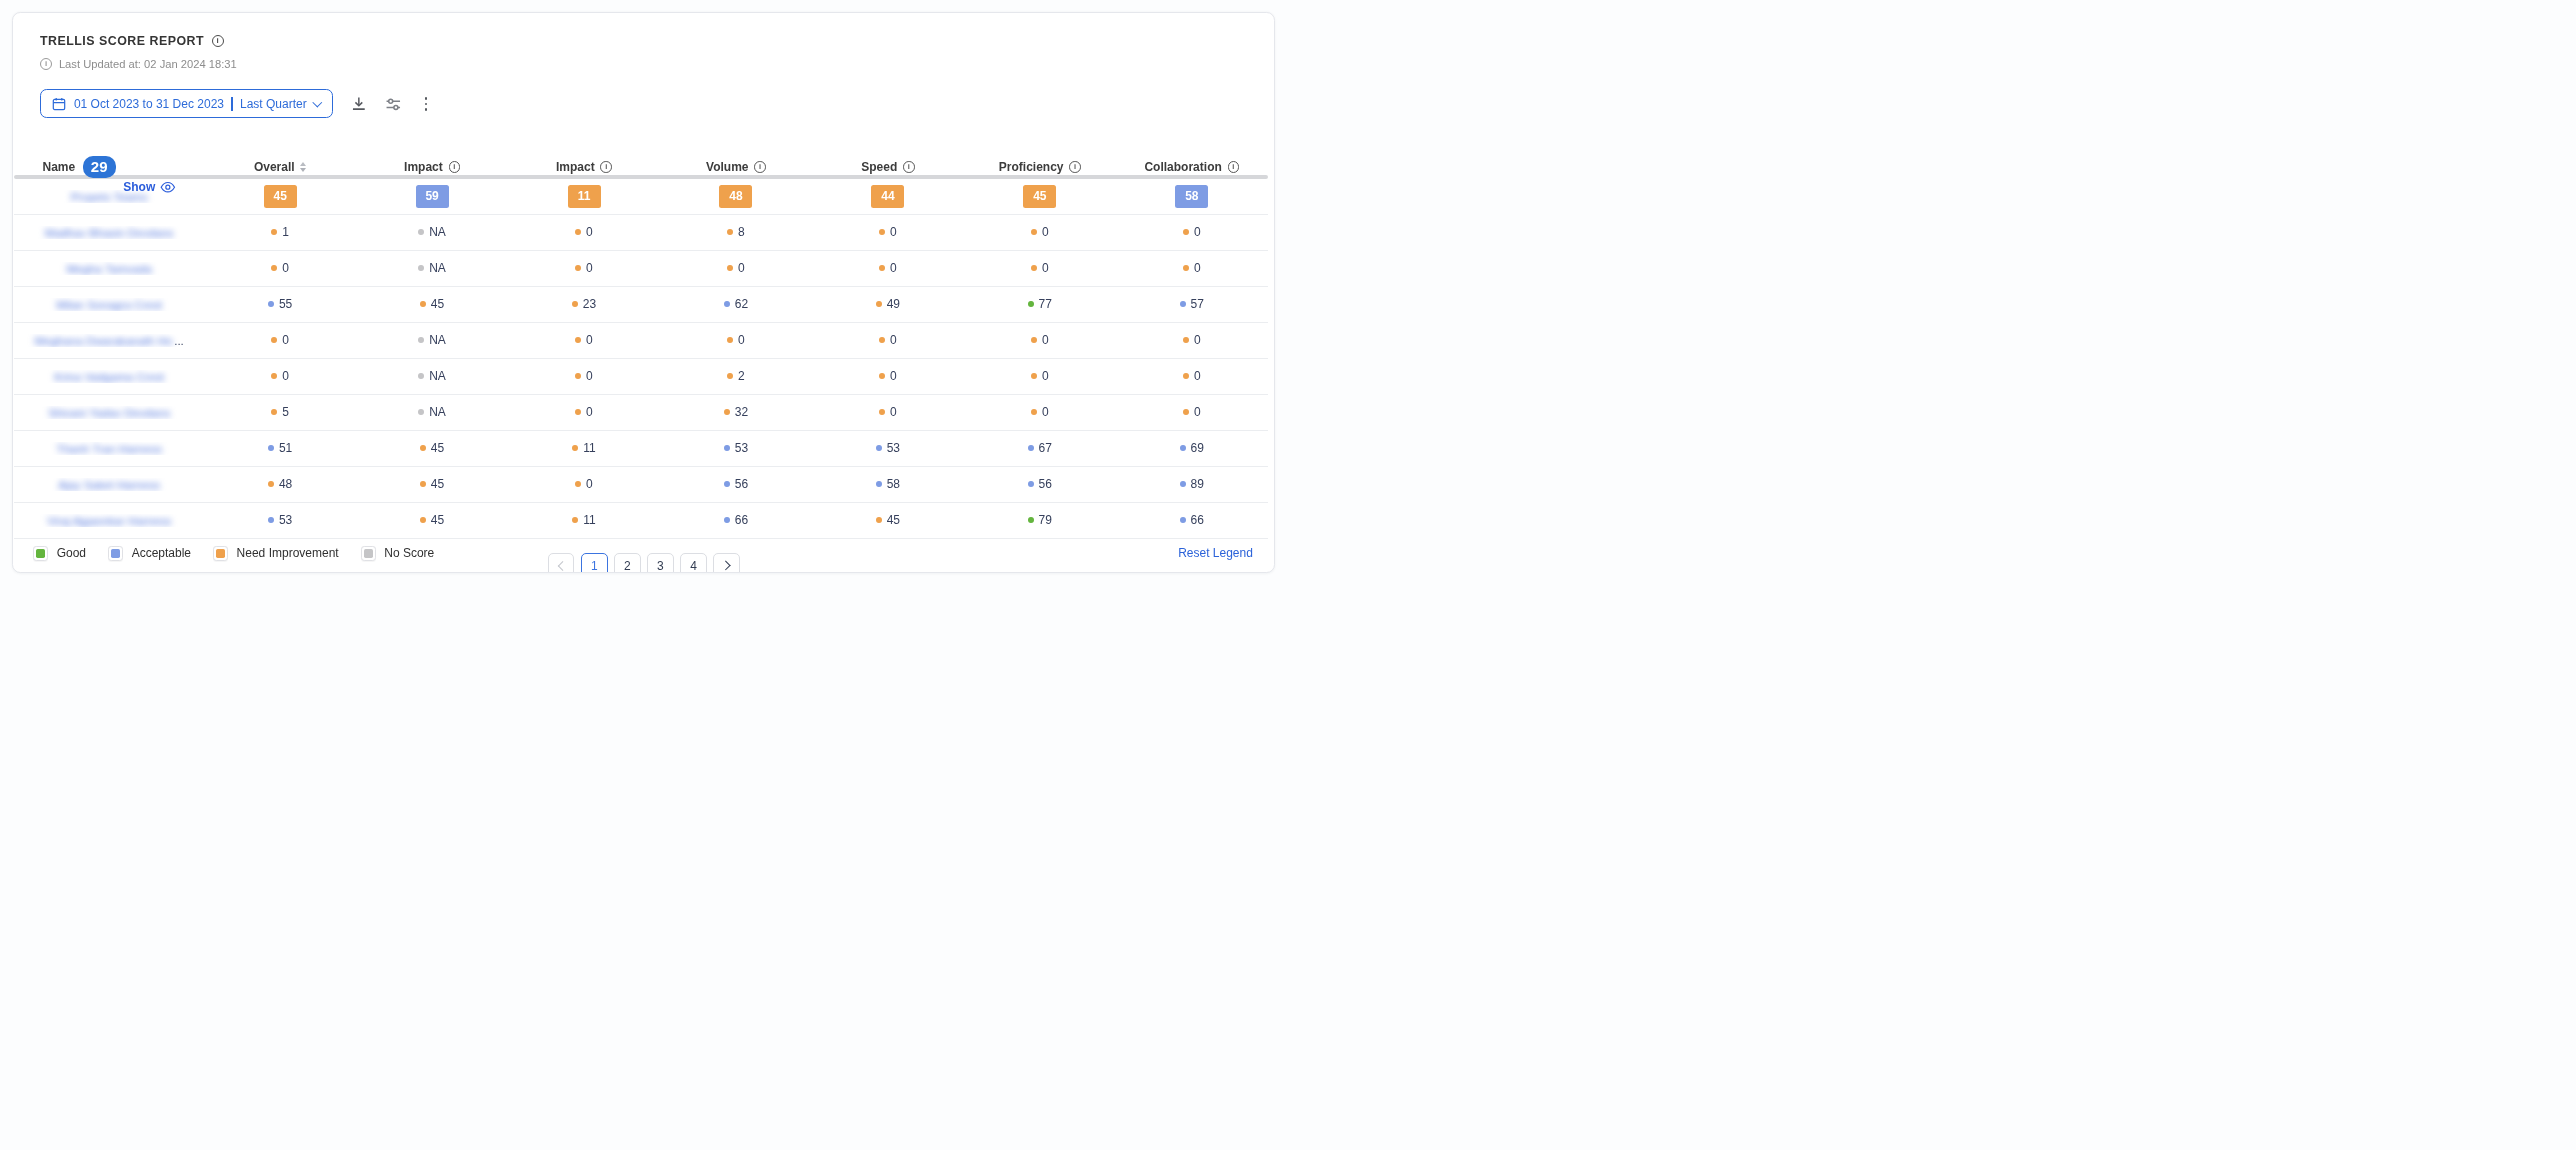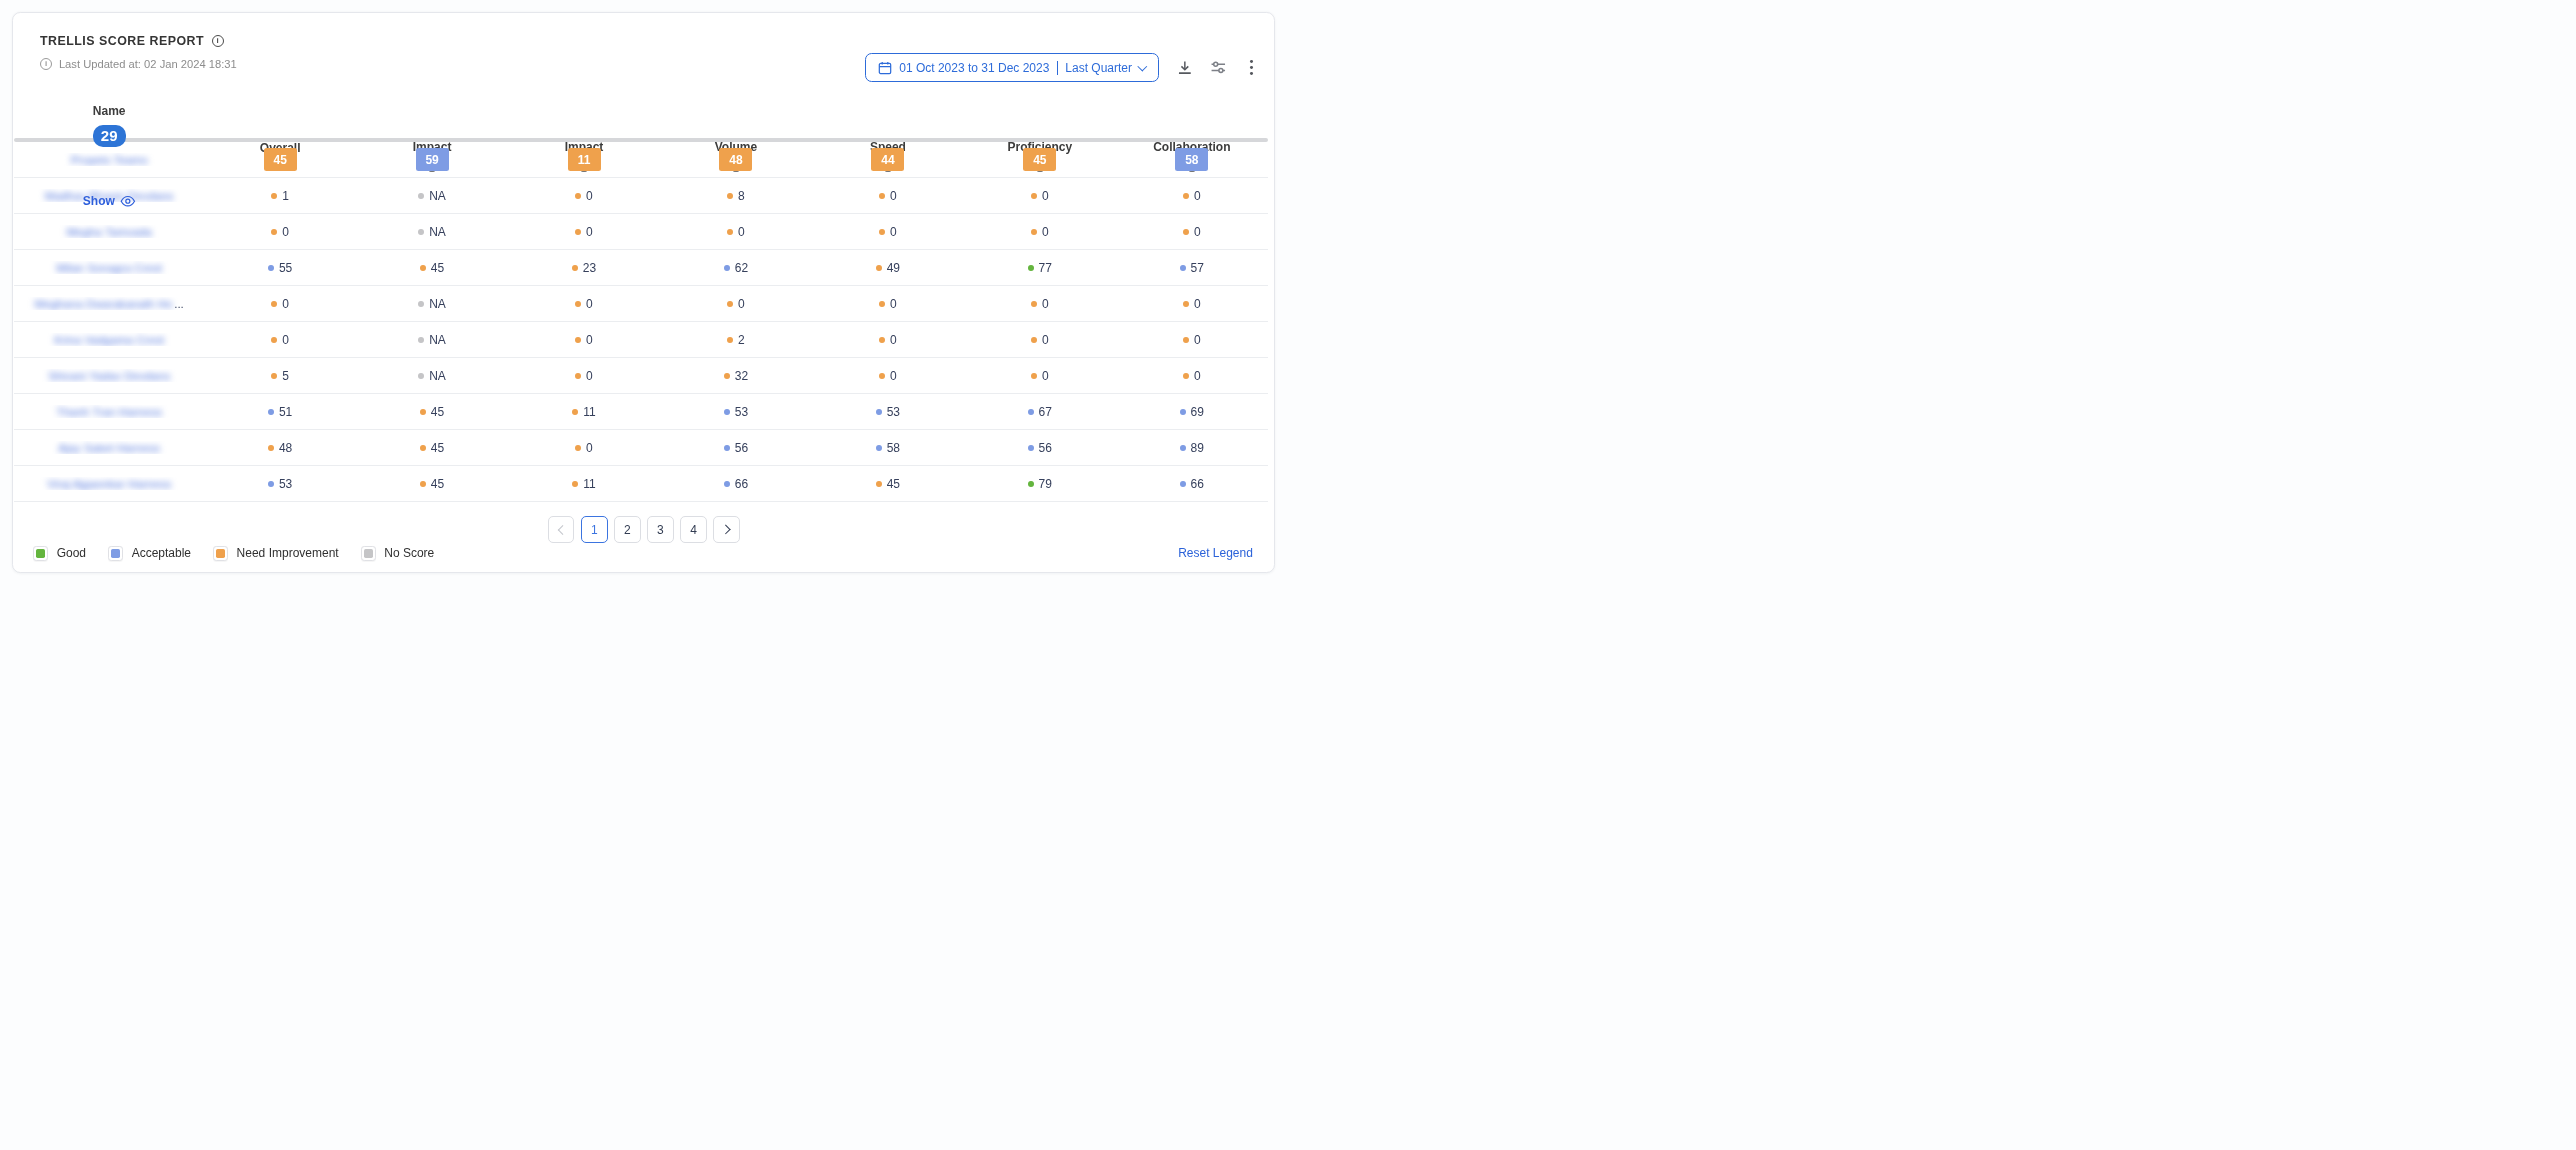--- a/index.html
+++ b/index.html
@@ -1,20 +1,20 @@
 <!DOCTYPE html>
 <html style="font-size:13.2px"><head>
 <meta charset="utf-8">
 <style>
   * { box-sizing: border-box; margin: 0; padding: 0; }
   html,body { width:1288px; height:575px; background:#fcfdfe; font-family:"Liberation Sans", sans-serif; }
   .card{ position:absolute; left:12.4px; top:11.6px; width:1263px; height:561px; background:#fff;
          border:0.8px solid #e5e7ec; border-radius:8.3px; box-shadow:0 0.8px 2.5px rgba(20,30,60,.05); overflow:hidden;}
   
-  .card-head{ display:flex; justify-content:space-between; align-items:flex-start; padding:21.5px 16.6px 0 26.5px;}
+  .card-head{ display:flex; justify-content:center; align-items:flex-start; padding:21.5px 16.6px 0 26.5px;flex-direction:column;}
   .title-row{ display:flex; align-items:center; gap:7.4px; }
   .title{ font-size:12.4px; font-weight:700; letter-spacing:0.5px; color:#353535;}
   .subtitle-row{ display:flex; align-items:center; gap:6.6px; margin-top:10px; color:#8d8d8d; font-size:11.2px;}
   .info-icon{ width:12.4px; height:12.4px; border:1.2px solid currentColor; border-radius:50%;
               display:inline-flex; align-items:center; justify-content:center; flex:0 0 auto;
               font-size:7.9px; font-weight:700; line-height:1; color:#4c4c4c;}
   .info-icon::after{ content:"i"; }
   .info-gray{ color:#9a9a9a; }
   .info-th{ color:#555; width:11.6px; height:11.6px; font-size:7.4px;}
   .controls{ display:flex; align-items:center; gap:18px; margin-top:19px; }
@@ -23,21 +23,21 @@
              font-family:"Liberation Sans",sans-serif;}
   .date-sep{ width:1.2px; height:14px; background:#2d6bd9; }
   .icon-btn{ background:none; border:none; cursor:pointer; color:#676b72; display:flex; align-items:center; }
   .kebab{ display:flex; flex-direction:column; gap:2.9px; padding:1.7px 5px;}
   .kebab i{ width:2.9px; height:2.9px; border-radius:50%; background:#55585e; }
   
   .table{ margin:21.5px 6.6px 0 0.8px; }
   .thead,.tr{ display:grid; grid-template-columns:190px repeat(7,1fr); align-items:center; }
   .thead{ height:33px; }
   .th{ display:flex; align-items:center; justify-content:center; gap:5.8px;
-       font-size:12px; font-weight:700; color:#3c3c3c;flex-direction:column; }
+       font-size:12px; font-weight:700; color:#3c3c3c; }
   .th-name{ gap:7.4px; }
   .count-badge{ background:#2d74d6; color:#fff; font-size:15px; font-weight:700;
                 padding:2.5px 8.3px; border-radius:10px; }
   .show-link{ display:flex; align-items:center; gap:5px; color:#2b5ddb; font-weight:700; font-size:12px;
               background:none; border:none; cursor:pointer; font-family:"Liberation Sans",sans-serif;margin-top:40px;}
   .sort{ display:inline-flex; flex-direction:column; gap:1.7px; cursor:pointer; }
   .sort .up{ width:0;height:0;border-left:3.7px solid transparent;border-right:3.7px solid transparent;border-bottom:4.6px solid #b9bcc2;}
   .sort .down{ width:0;height:0;border-left:3.7px solid transparent;border-right:3.7px solid transparent;border-top:4.6px solid #aeb1b8;}
   .hscrollbar{ height:4.1px; background:#d6d7da; border-radius:2.5px; margin-top:1.7px; }
   .tr{ height:36px; border-bottom:0.8px solid #ebedf0; }

